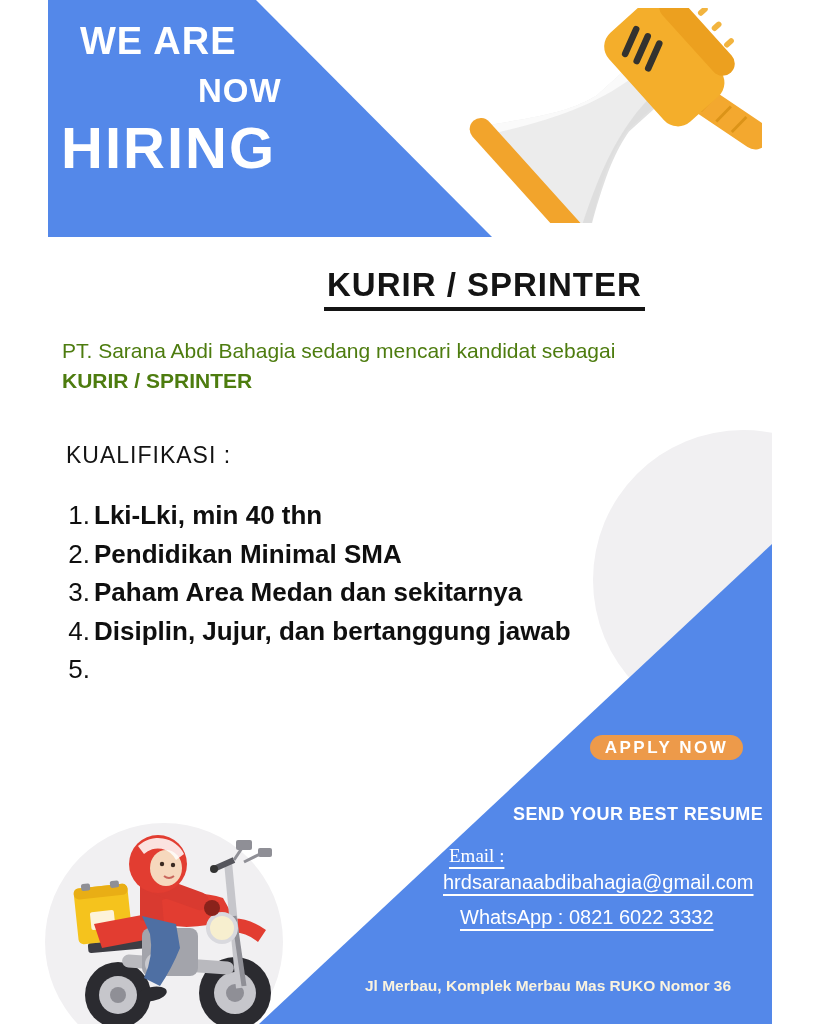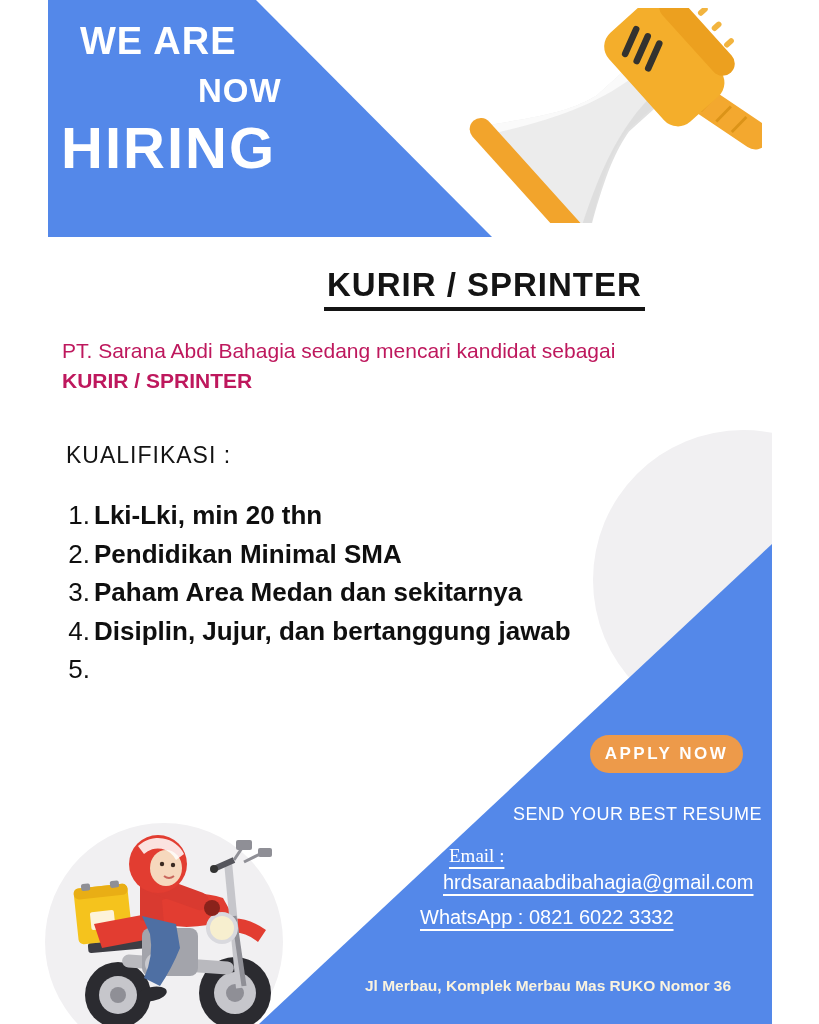--- a/index.html
+++ b/index.html
@@ -18,43 +18,43 @@
 
   
   .mega{ left:462px; top:8px; width:300px; height:215px; }
   .gray-circle-right{ left:593px; top:430px; width:300px; height:300px; border-radius:50%; background:#F1F0F2; }
   .gray-blob-left{ left:45px; top:823px; width:238px; height:238px; border-radius:50%; background:#F1F0F2; }
   .moto{ left:38px; top:816px; width:300px; height:208px; }
 
   
   .position-title{ left:324px; top:266px; font-size:33px; font-weight:bold; letter-spacing:1px;
                    color:#141414; border-bottom:4px solid #141414; padding:0 3px 3px 3px; white-space:nowrap; }
-  .intro{ left:62px; top:336px; font-size:21px; line-height:30px; color:#be185d; white-space:nowrap; }
+  .intro{ left:62px; top:336px; font-size:21px; line-height:30px; color:#4d7c0f; white-space:nowrap; }
   .intro .b{ font-weight:bold; }
 
   
   .qual-heading{ left:66px; top:442px; font-size:23px; font-weight:normal; letter-spacing:1px; color:#141414; }
   .qual-list{ left:58px; top:496px; color:#0f0f0f; }
   .qual-row{ display:flex; font-size:26px; line-height:38.5px; white-space:nowrap; }
   .qual-num{ width:36px; font-weight:400; text-align:right; padding-right:4px; }
   .qual-text{ font-weight:bold; }
 
   
   .bottom-triangle{ left:0; top:0; width:772px; height:1024px; background:#5488E9;
                     clip-path:polygon(259px 1024px, 772px 544px, 772px 1024px); }
 
   
-  .apply-btn{ left:590px; top:735px; width:153px; height:38px; border-radius:19px; background:#ED9A4A;
+  .apply-btn{ left:590px; top:735px; width:153px; height:25px; border-radius:19px; background:#ED9A4A;
               color:#ffffff; font-size:17px; font-weight:bold; letter-spacing:2.5px;
               display:flex; align-items:center; justify-content:center; border:none; cursor:pointer; }
-  .resume-heading{ left:513px; top:804px; font-size:18px; font-weight:normal; letter-spacing:0.4px; color:#ffffff; white-space:nowrap; }
+  .resume-heading{ left:513px; top:804px; font-size:18px; font-weight:bold; letter-spacing:0.4px; color:#ffffff; white-space:nowrap; }
   .u{ text-decoration:underline; text-decoration-thickness:2px; text-underline-offset:5px; }
   .email-label{ left:449px; top:845px; font-size:19px; color:#ffffff; white-space:nowrap;font-family:Liberation Serif, serif; }
   .email-address{ left:443px; top:871px; font-size:20px; color:#ffffff; white-space:nowrap; }
-  .whatsapp{ left:420px; top:906px; font-size:20px; color:#ffffff; white-space:nowrap; }
+  .whatsapp{ left:460px; top:906px; font-size:20px; color:#ffffff; white-space:nowrap; }
   .visit-heading{ left:339px; top:948px; font-size:17px; font-weight:bold; letter-spacing:0.2px; color:#ffffff; white-space:nowrap; }
   .address{ left:330px; top:977px; width:436px; text-align:center; font-size:15.5px; font-weight:bold;
             line-height:18.5px; color:#FAF3DF; white-space:nowrap; }
 </style>
 </head>
 <body>
 
 <div id="poster">
   <div id="design-area">
 
@@ -102,21 +102,21 @@
 
     <div class="abs intro">
       <div>PT. Sarana Abdi Bahagia sedang mencari kandidat sebagai</div>
       <div class="b">KURIR / SPRINTER</div>
     </div>
 
     <div class="abs qual-heading">KUALIFIKASI :</div>
     <div class="abs qual-list">
       <div class="qual-row">
         <span class="qual-num">1.</span>
-        <span class="qual-text">Lki-Lki, min 20 thn</span>
+        <span class="qual-text">Lki-Lki, min 40 thn</span>
       </div>
       <div class="qual-row">
         <span class="qual-num">2.</span>
         <span class="qual-text">Pendidikan Minimal SMA</span>
       </div>
       <div class="qual-row">
         <span class="qual-num">3.</span>
         <span class="qual-text">Paham Area Medan dan sekitarnya</span>
       </div>
       <div class="qual-row">

